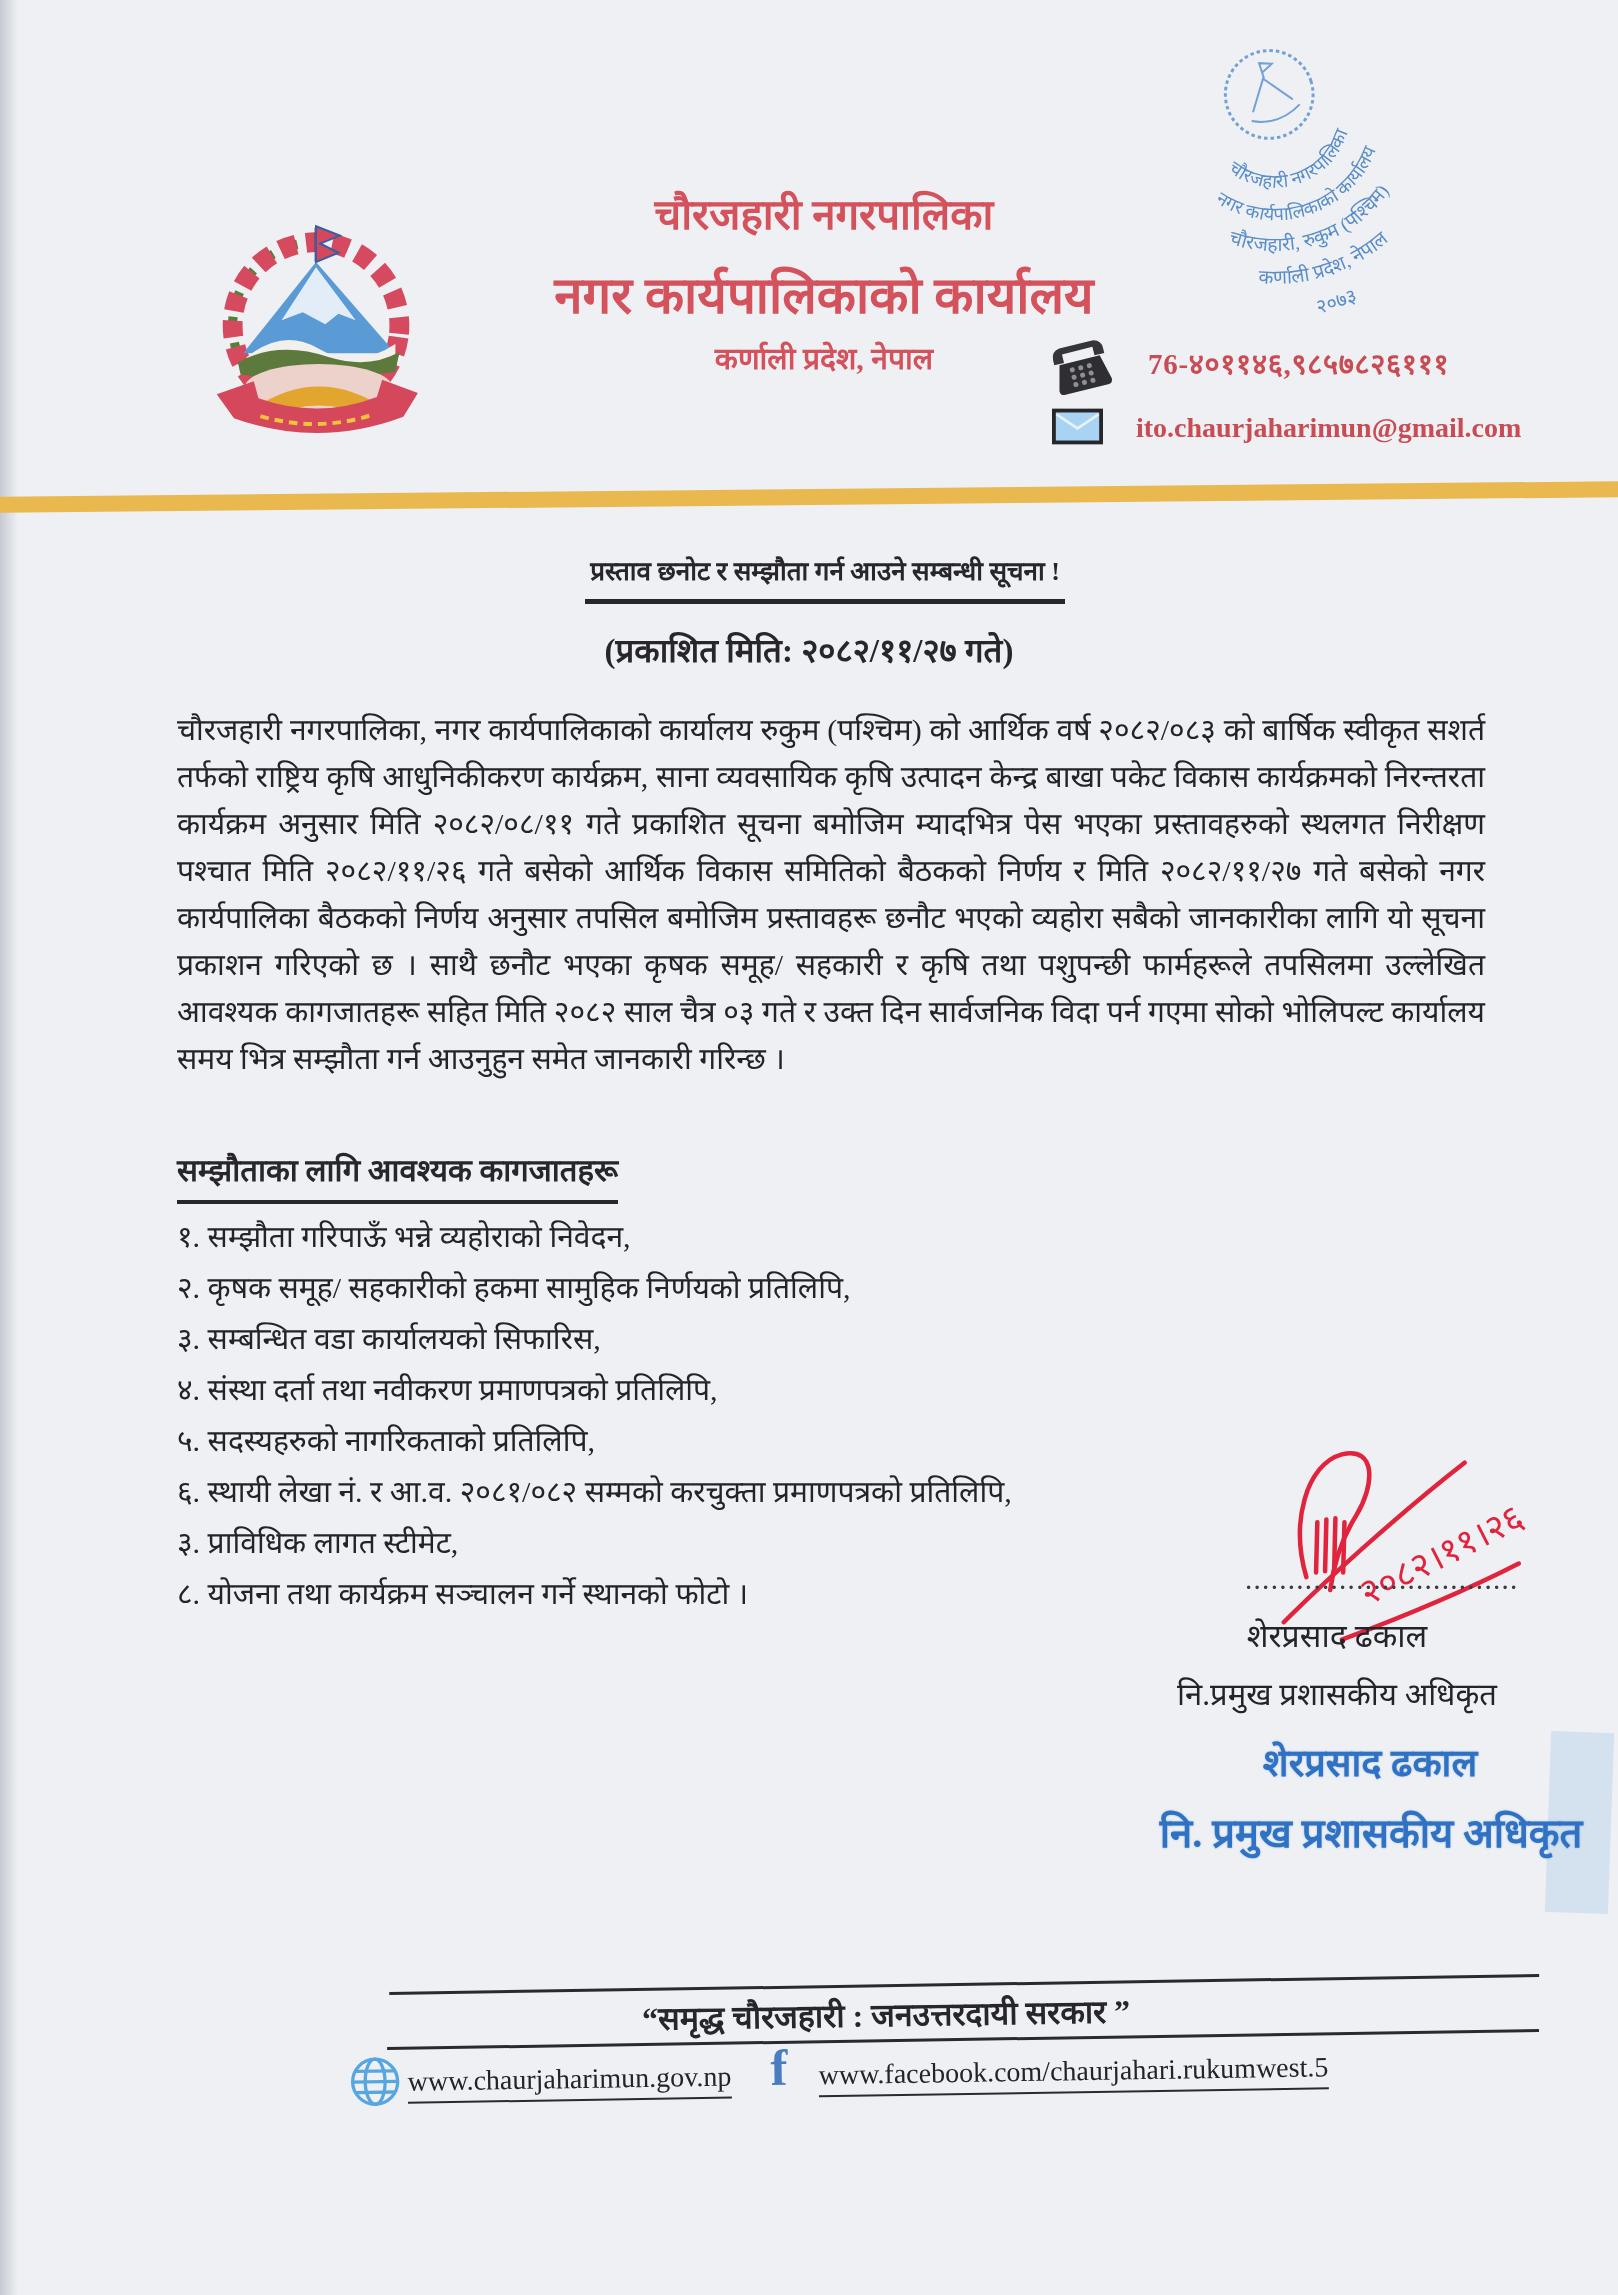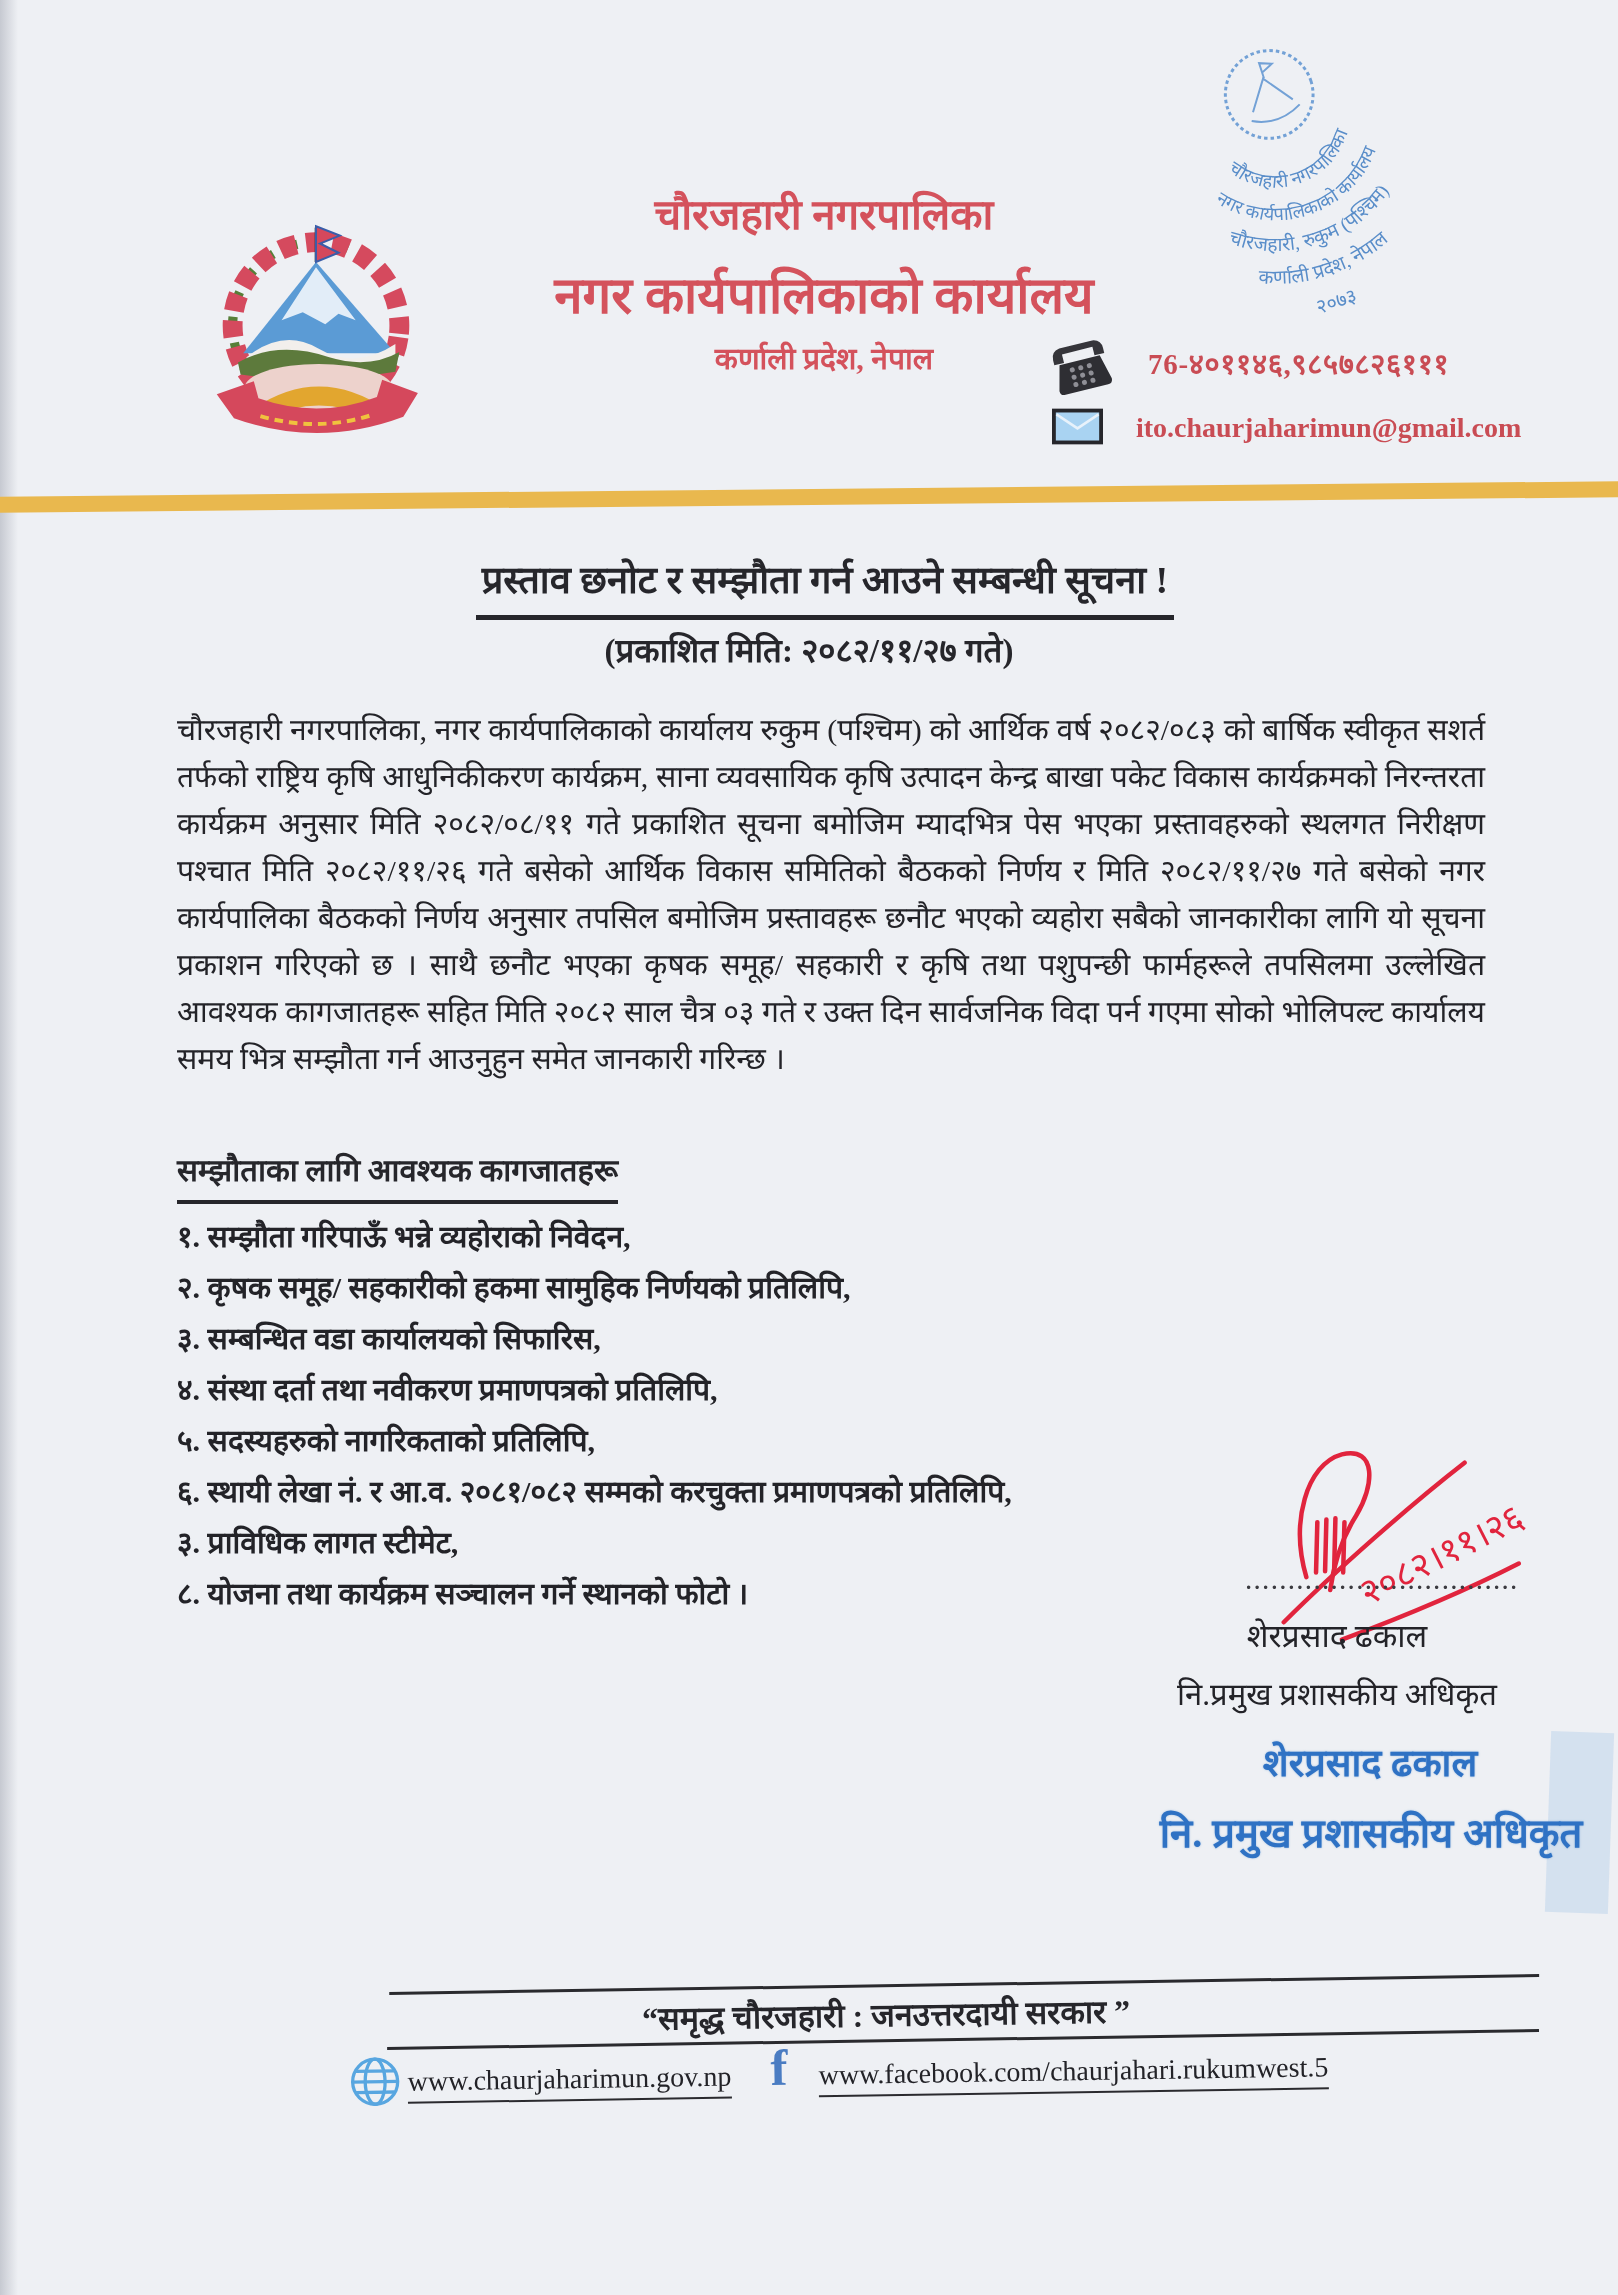--- a/index.html
+++ b/index.html
@@ -20,32 +20,32 @@
   #hdr-line4{font-size:30px;margin-top:17px;}
   #phone-row{left:1046px;top:328px;height:72px;}
   #phone-text{left:1148px;top:343px;font-size:29px;font-weight:bold;color:#c94c54;letter-spacing:0.7px;}
   #email-icon{left:1052px;top:408px;}
   #email-text{left:1136px;top:412px;font-size:28px;font-weight:bold;color:#c94c54;}
   
   #gold-bar{left:-8px;right:-8px;top:489px;height:16px;background:#e9b84e;
     transform:rotate(-0.55deg);}
   
   #notice-title-wrap{left:0;top:552px;width:1618px;text-align:center;}
-  #notice-title{display:inline-block;font-size:38px;font-weight:bold;
+  #notice-title{display:inline-block;font-size:26px;font-weight:bold;
     border-bottom:5.3px solid #26262b;padding:0 5.3px 10.5px 5.3px;margin-left:32px;}
   #notice-published{left:0;top:627px;width:1618px;text-align:center;
     font-size:33px;font-weight:bold;}
   
   #notice-body{left:177px;top:706px;width:1308px;font-size:30px;line-height:47px;
     text-align:justify;color:#232328;font-weight:500;}
   
   #docs-heading{left:177px;top:1148px;font-size:31px;font-weight:bold;
     border-bottom:4px solid #26262b;padding-bottom:10px;}
   #docs-list{left:177px;top:1211px;width:1318px;}
-  .doc-item{font-size:30px;line-height:51px;white-space:nowrap;color:#232328;font-weight:700;}
+  .doc-item{font-size:30px;line-height:51px;white-space:nowrap;color:#232328;font-weight:400;}
   
   #signature-svg{left:1245px;top:1423px;width:310px;height:250px;}
   #dotted-line{left:1245px;top:1563px;width:217px;font-size:29px;letter-spacing:1.3px;
     color:#3a3a3f;white-space:nowrap;}
   #sig-name{left:1146px;top:1613px;width:382px;text-align:center;font-size:32px;color:#232328;}
   #sig-title{left:1113px;top:1672px;width:448px;text-align:center;font-size:31px;color:#232328;}
   #stamp-smudge{left:1548px;top:1732px;width:63px;height:181px;
     background:rgba(125,175,225,.22);transform:rotate(2deg);}
   #sig-stamp-name{left:1179px;top:1735px;width:382px;text-align:center;font-size:38px;
     font-weight:bold;color:#2f72c4;text-shadow:0 0 2px rgba(80,140,205,.55);}

